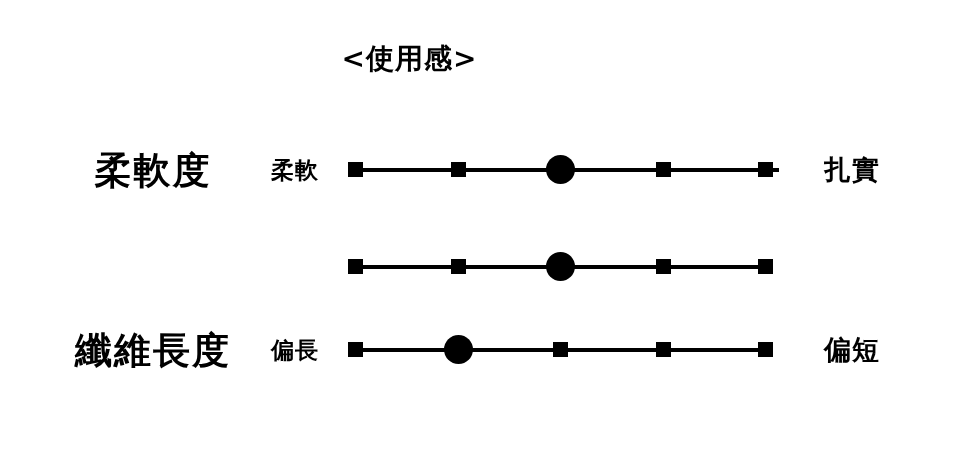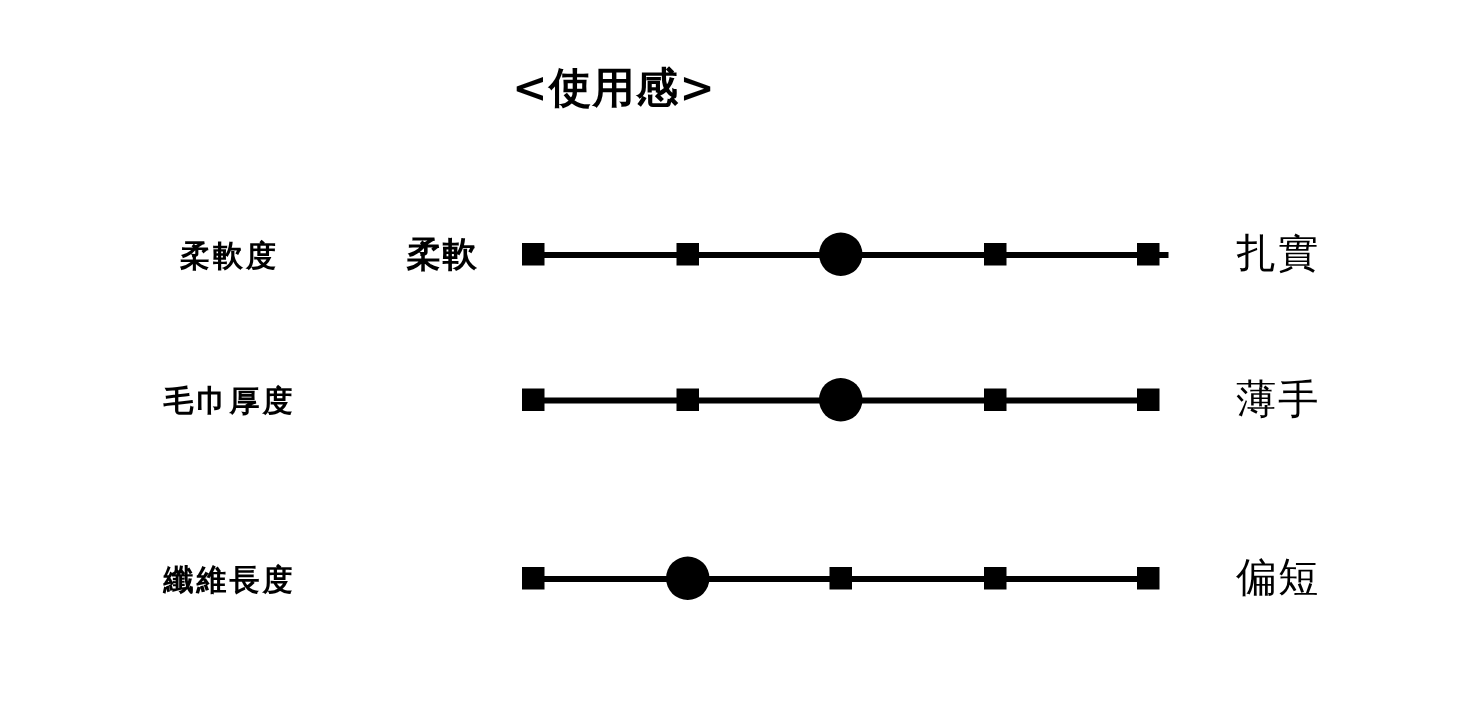--- a/index.html
+++ b/index.html
@@ -47,31 +47,31 @@
   }
 
   .scale-row {
     position: absolute;
     left: 0;
     width: 977px;
     height: 52px;
   }
   .scale-row.r0 { top: 144px; }
   .scale-row.r1 { top: 241px; }
-  .scale-row.r2 { top: 360px; }
+  .scale-row.r2 { top: 324px; }
 
   .attribute-label {
     position: absolute;
     left: 63px;
     top: 0;
     width: 180px;
     height: 52px;
     line-height: 52px;
     text-align: center;
-    font-size: 20px;
+    font-size: 37px;
     font-weight: bold;
     letter-spacing: 2px;
     white-space: nowrap;
     font-family: "DejaVu Serif", "Liberation Serif", serif;
   }
 
   .anchor-left {
     position: absolute;
     left: 233px;
     top: 0;
@@ -88,21 +88,21 @@
 
   .anchor-right {
     position: absolute;
     left: 824px;
     top: 0;
     width: 120px;
     height: 52px;
     line-height: 52px;
     text-align: left;
     font-size: 27px;
-    font-weight: normal;
+    font-weight: bold;
     letter-spacing: 1px;
     white-space: nowrap;
     font-family: "DejaVu Serif", "Liberation Serif", serif;
   }
 
   
   .scale-track {
     position: absolute;
     left: 339px;
     top: 0;
@@ -153,34 +153,33 @@
           <div class="tick" style="left: 16px;"></div>
           <div class="tick" style="left: 118.5px;"></div>
           <div class="marker" style="left: 221px;"></div>
           <div class="tick" style="left: 323.5px;"></div>
           <div class="tick" style="left: 426px;"></div>
         </div>
       <div class="anchor-right">扎實</div>
     </div>
 
     <div class="scale-row r1">
-      <div class="attribute-label">毛巾厚度</div>
       <div class="scale-track">
           <div class="track-line" style="left: 16px; width: 410px;"></div>
           <div class="tick" style="left: 16px;"></div>
           <div class="tick" style="left: 118.5px;"></div>
           <div class="marker" style="left: 221px;"></div>
           <div class="tick" style="left: 323.5px;"></div>
           <div class="tick" style="left: 426px;"></div>
         </div>
-      <div class="anchor-right">薄手</div>
     </div>
 
     <div class="scale-row r2">
       <div class="attribute-label">纖維長度</div>
+      <div class="anchor-left">偏長</div>
       <div class="scale-track">
           <div class="track-line" style="left: 16px; width: 410px;"></div>
           <div class="tick" style="left: 16px;"></div>
           <div class="marker" style="left: 118.5px;"></div>
           <div class="tick" style="left: 221px;"></div>
           <div class="tick" style="left: 323.5px;"></div>
           <div class="tick" style="left: 426px;"></div>
         </div>
       <div class="anchor-right">偏短</div>
     </div>

